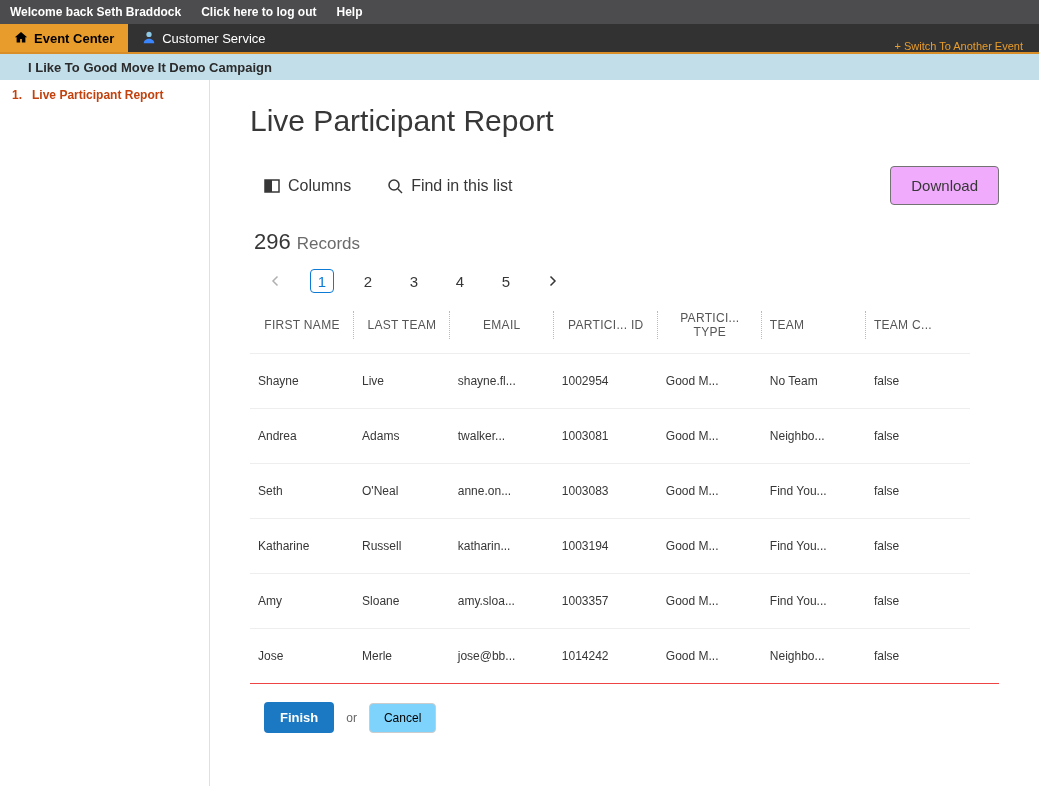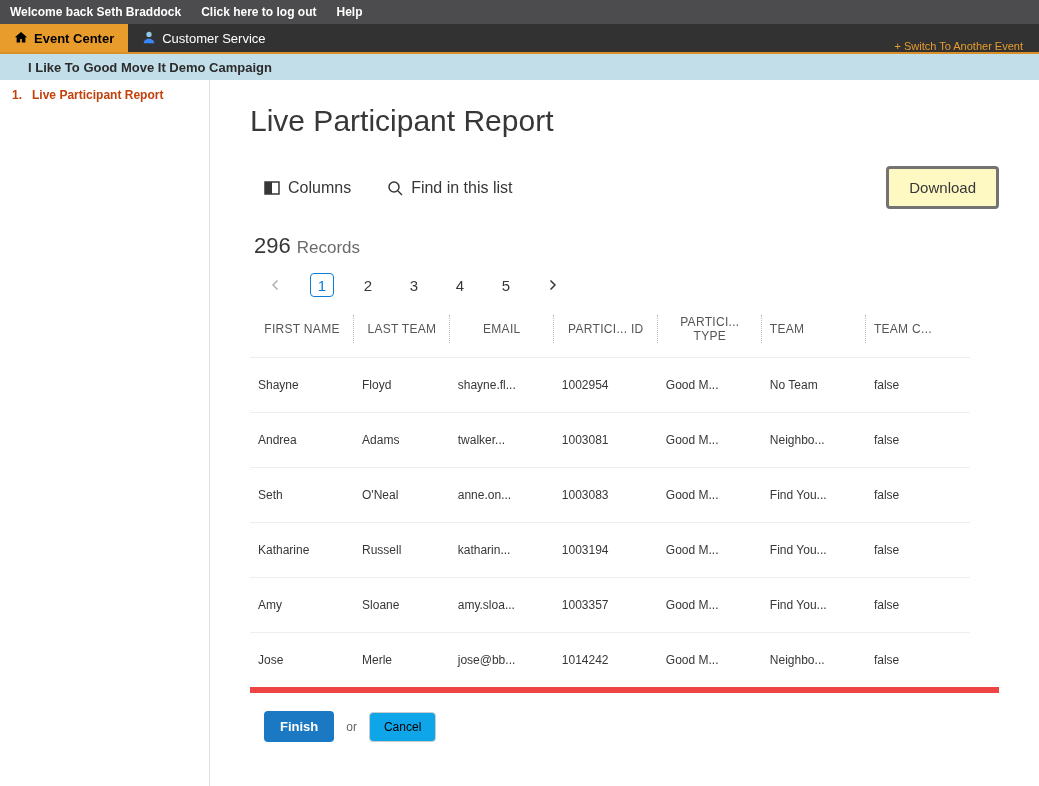--- a/index.html
+++ b/index.html
@@ -115,25 +115,25 @@
       align-items: center;
       gap: 8px;
       font-size: 16px;
       color: #373737;
       cursor: pointer;
     }
     .columns-icon, .search-icon {
       width: 16px; height: 16px; display: inline-block;
     }
     .download-btn {
-      border: 3px solid #737373;
+      border: 1px solid #737373;
       border-radius: 4px;
       padding: 10px 20px;
       font-size: 15px;
-      background: #fef9c3;
+      background: #f0abfc;
       cursor: pointer;
       color: #373737;
     }
 
     .records-row {
       display: flex;
       align-items: baseline;
       gap: 6px;
       margin-bottom: 14px;
       padding-left: 4px;
@@ -199,35 +199,35 @@
       white-space: nowrap;
       overflow: hidden;
       text-overflow: ellipsis;
     }
 
     .footer-actions {
       padding: 18px 0 30px 14px;
       display: flex;
       align-items: center;
       gap: 12px;
-      border-top: 6px solid #ef4444;
+      border-top: 1px solid #ef4444;
     }
     .finish-btn {
       background: #1b78c2;
       color: #fff;
       border: none;
       border-radius: 4px;
       padding: 8px 16px;
       font-size: 13px;
       font-weight: bold;
       cursor: pointer;
     }
     .or-text { font-size: 12px; color: #666; }
     .cancel-btn {
-      background: #0ea5e9;
+      background: #7dd3fc;
       border: 1px solid #ccc;
       border-radius: 4px;
       padding: 7px 14px;
       font-size: 12px;
       cursor: pointer;
     }
     
     .main::-webkit-scrollbar { width: 17px; }
     .main::-webkit-scrollbar-track { background: #f0f0f0; }
     .main::-webkit-scrollbar-thumb { background: #c8c8c8; border: 1px solid #a8a8a8; }
@@ -356,21 +356,21 @@
             <th class="center">EMAIL</th>
             <th class="center">PARTICI... ID</th>
             <th class="center">PARTICI... TYPE</th>
             <th>TEAM</th>
             <th>TEAM C...</th>
           </tr>
         </thead>
         <tbody id="table-body">
             <tr>
               <td>Shayne</td>
-              <td>Floyd</td>
+              <td>Live</td>
               <td>shayne.fl...</td>
               <td>1002954</td>
               <td>Good M...</td>
               <td>No Team</td>
               <td>false</td>
             </tr>
             <tr>
               <td>Andrea</td>
               <td>Adams</td>
               <td>twalker...</td>

